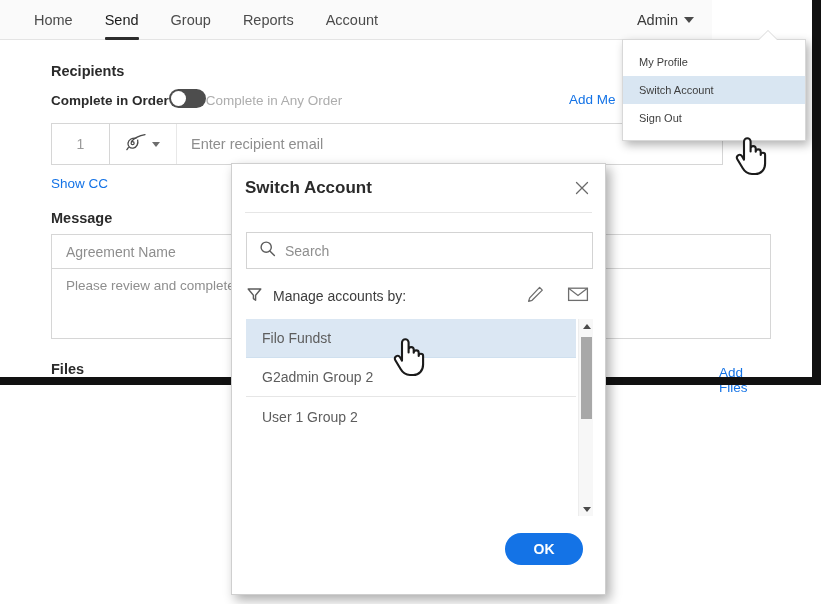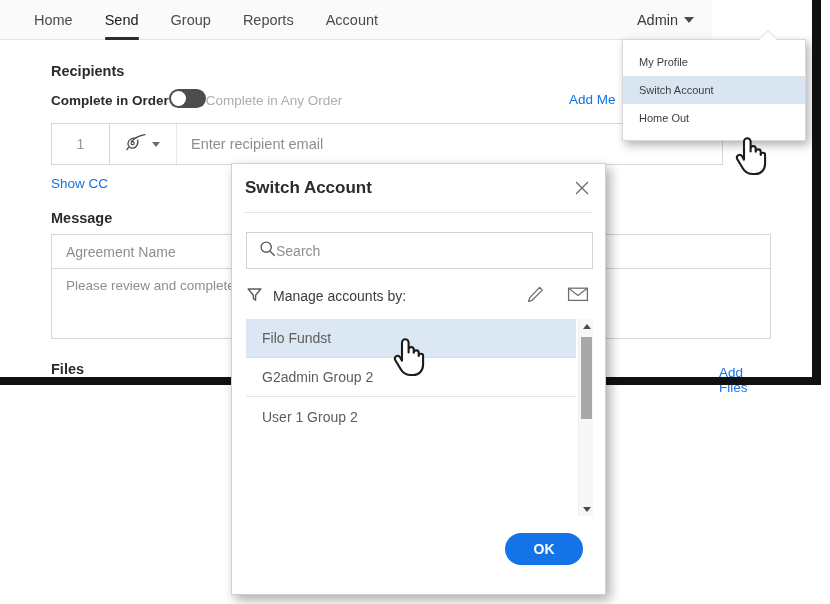--- a/index.html
+++ b/index.html
@@ -299,20 +299,21 @@
   .modal-close svg { display: block; }
 
   .search-box {
     position: absolute;
     left: 14px; top: 68px;
     width: 347px; height: 37px;
     border: 1px solid #d3d3d3;
     box-sizing: border-box;
     display: flex;
     align-items: center;
+    gap: 9px;
     padding-left: 12px;
     cursor: text;
     background: #fff;
   }
   .search-box .ph {
     font-size: 14px;
     color: #8e8e8e;
   }
 
   .filter-row {
@@ -496,21 +497,21 @@
 
       <div class="section-title files-title">Files</div>
       <div class="link-blue add-files">Add Files</div>
 
     </div>
 
     <div class="dropdown">
       <span class="dropdown-arrow"></span>
       <div class="dropdown-item">My Profile</div>
       <div class="dropdown-item highlight">Switch Account</div>
-      <div class="dropdown-item">Home Out</div>
+      <div class="dropdown-item">Sign Out</div>
     </div>
 
   </div>
 
   <div class="frame-right"></div>
   <div class="frame-bottom"></div>
 
   <div class="modal">
 
     <div class="modal-header">

